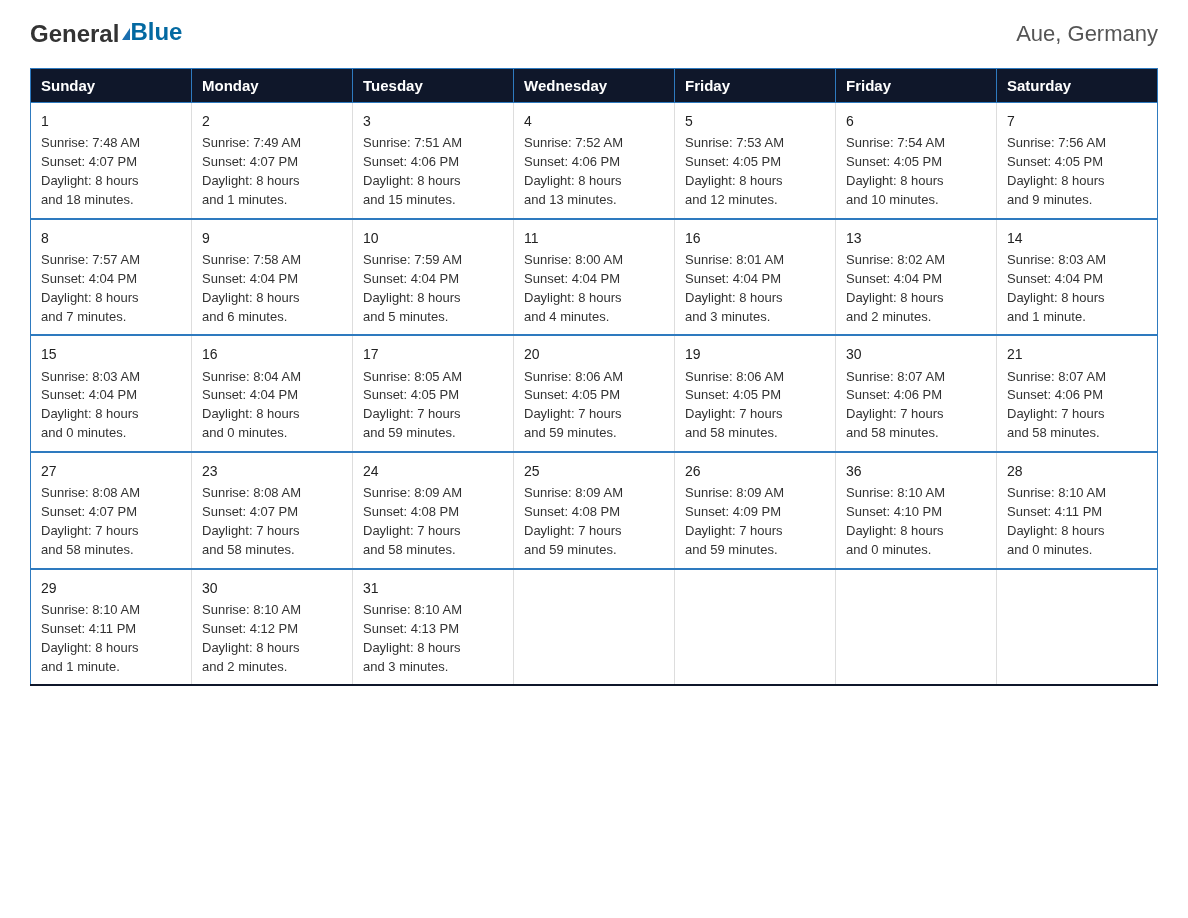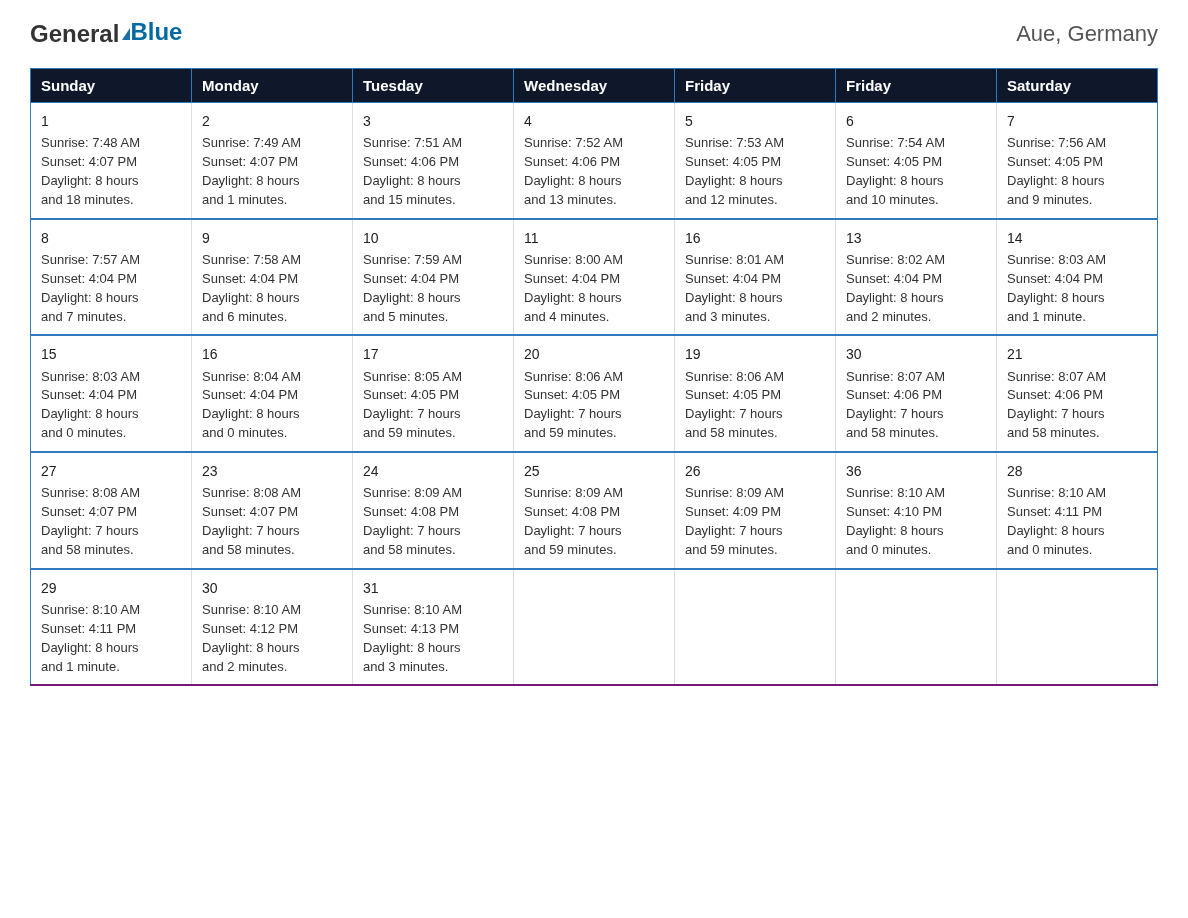--- a/index.html
+++ b/index.html
@@ -73,21 +73,21 @@
       font-weight: normal;
       color: #222;
       display: block;
       margin-bottom: 3px;
     }
     .day-info {
       color: #333;
       font-size: 13px;
     }
     tbody tr:last-child {
-      border-bottom: 2px solid #701a75;
+      border-bottom: 2px solid #0f172a;
       margin-top: 36px;
     }
     .logo-line1 {
       font-size: 24px;
       font-weight: bold;
       color: #333;
     }
     .logo-line2 {
       font-size: 24px;
       font-weight: bold;

